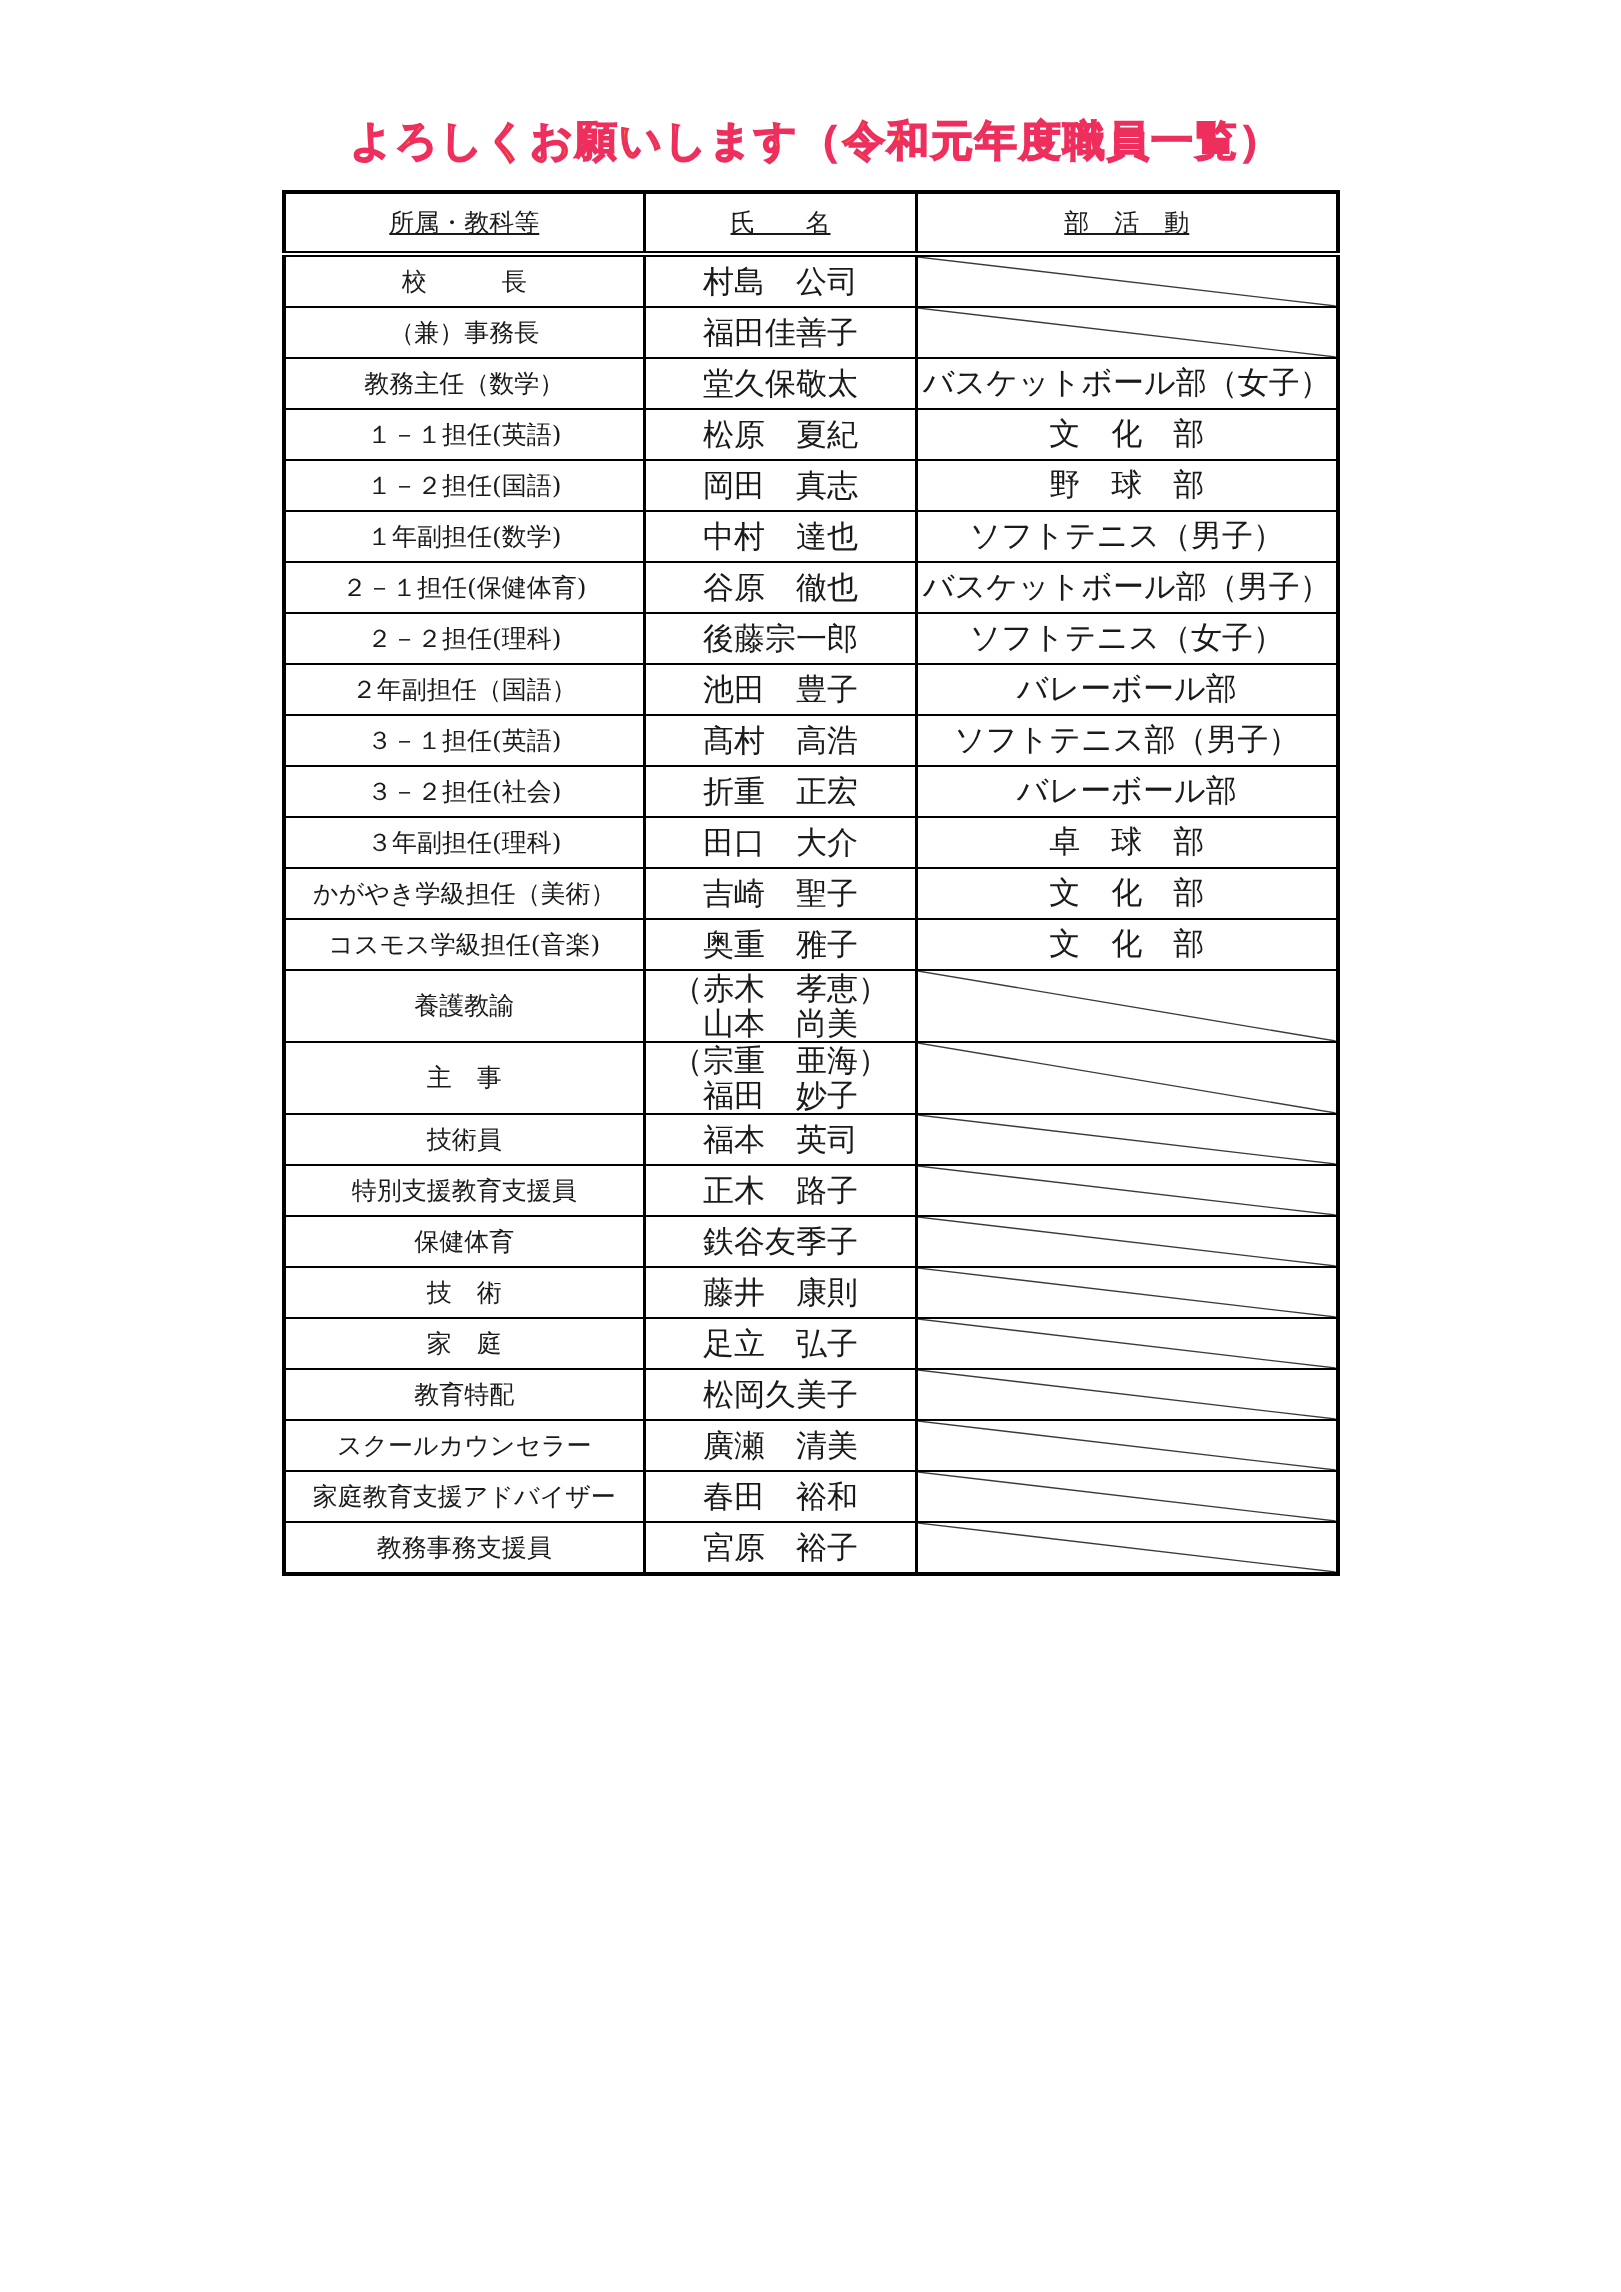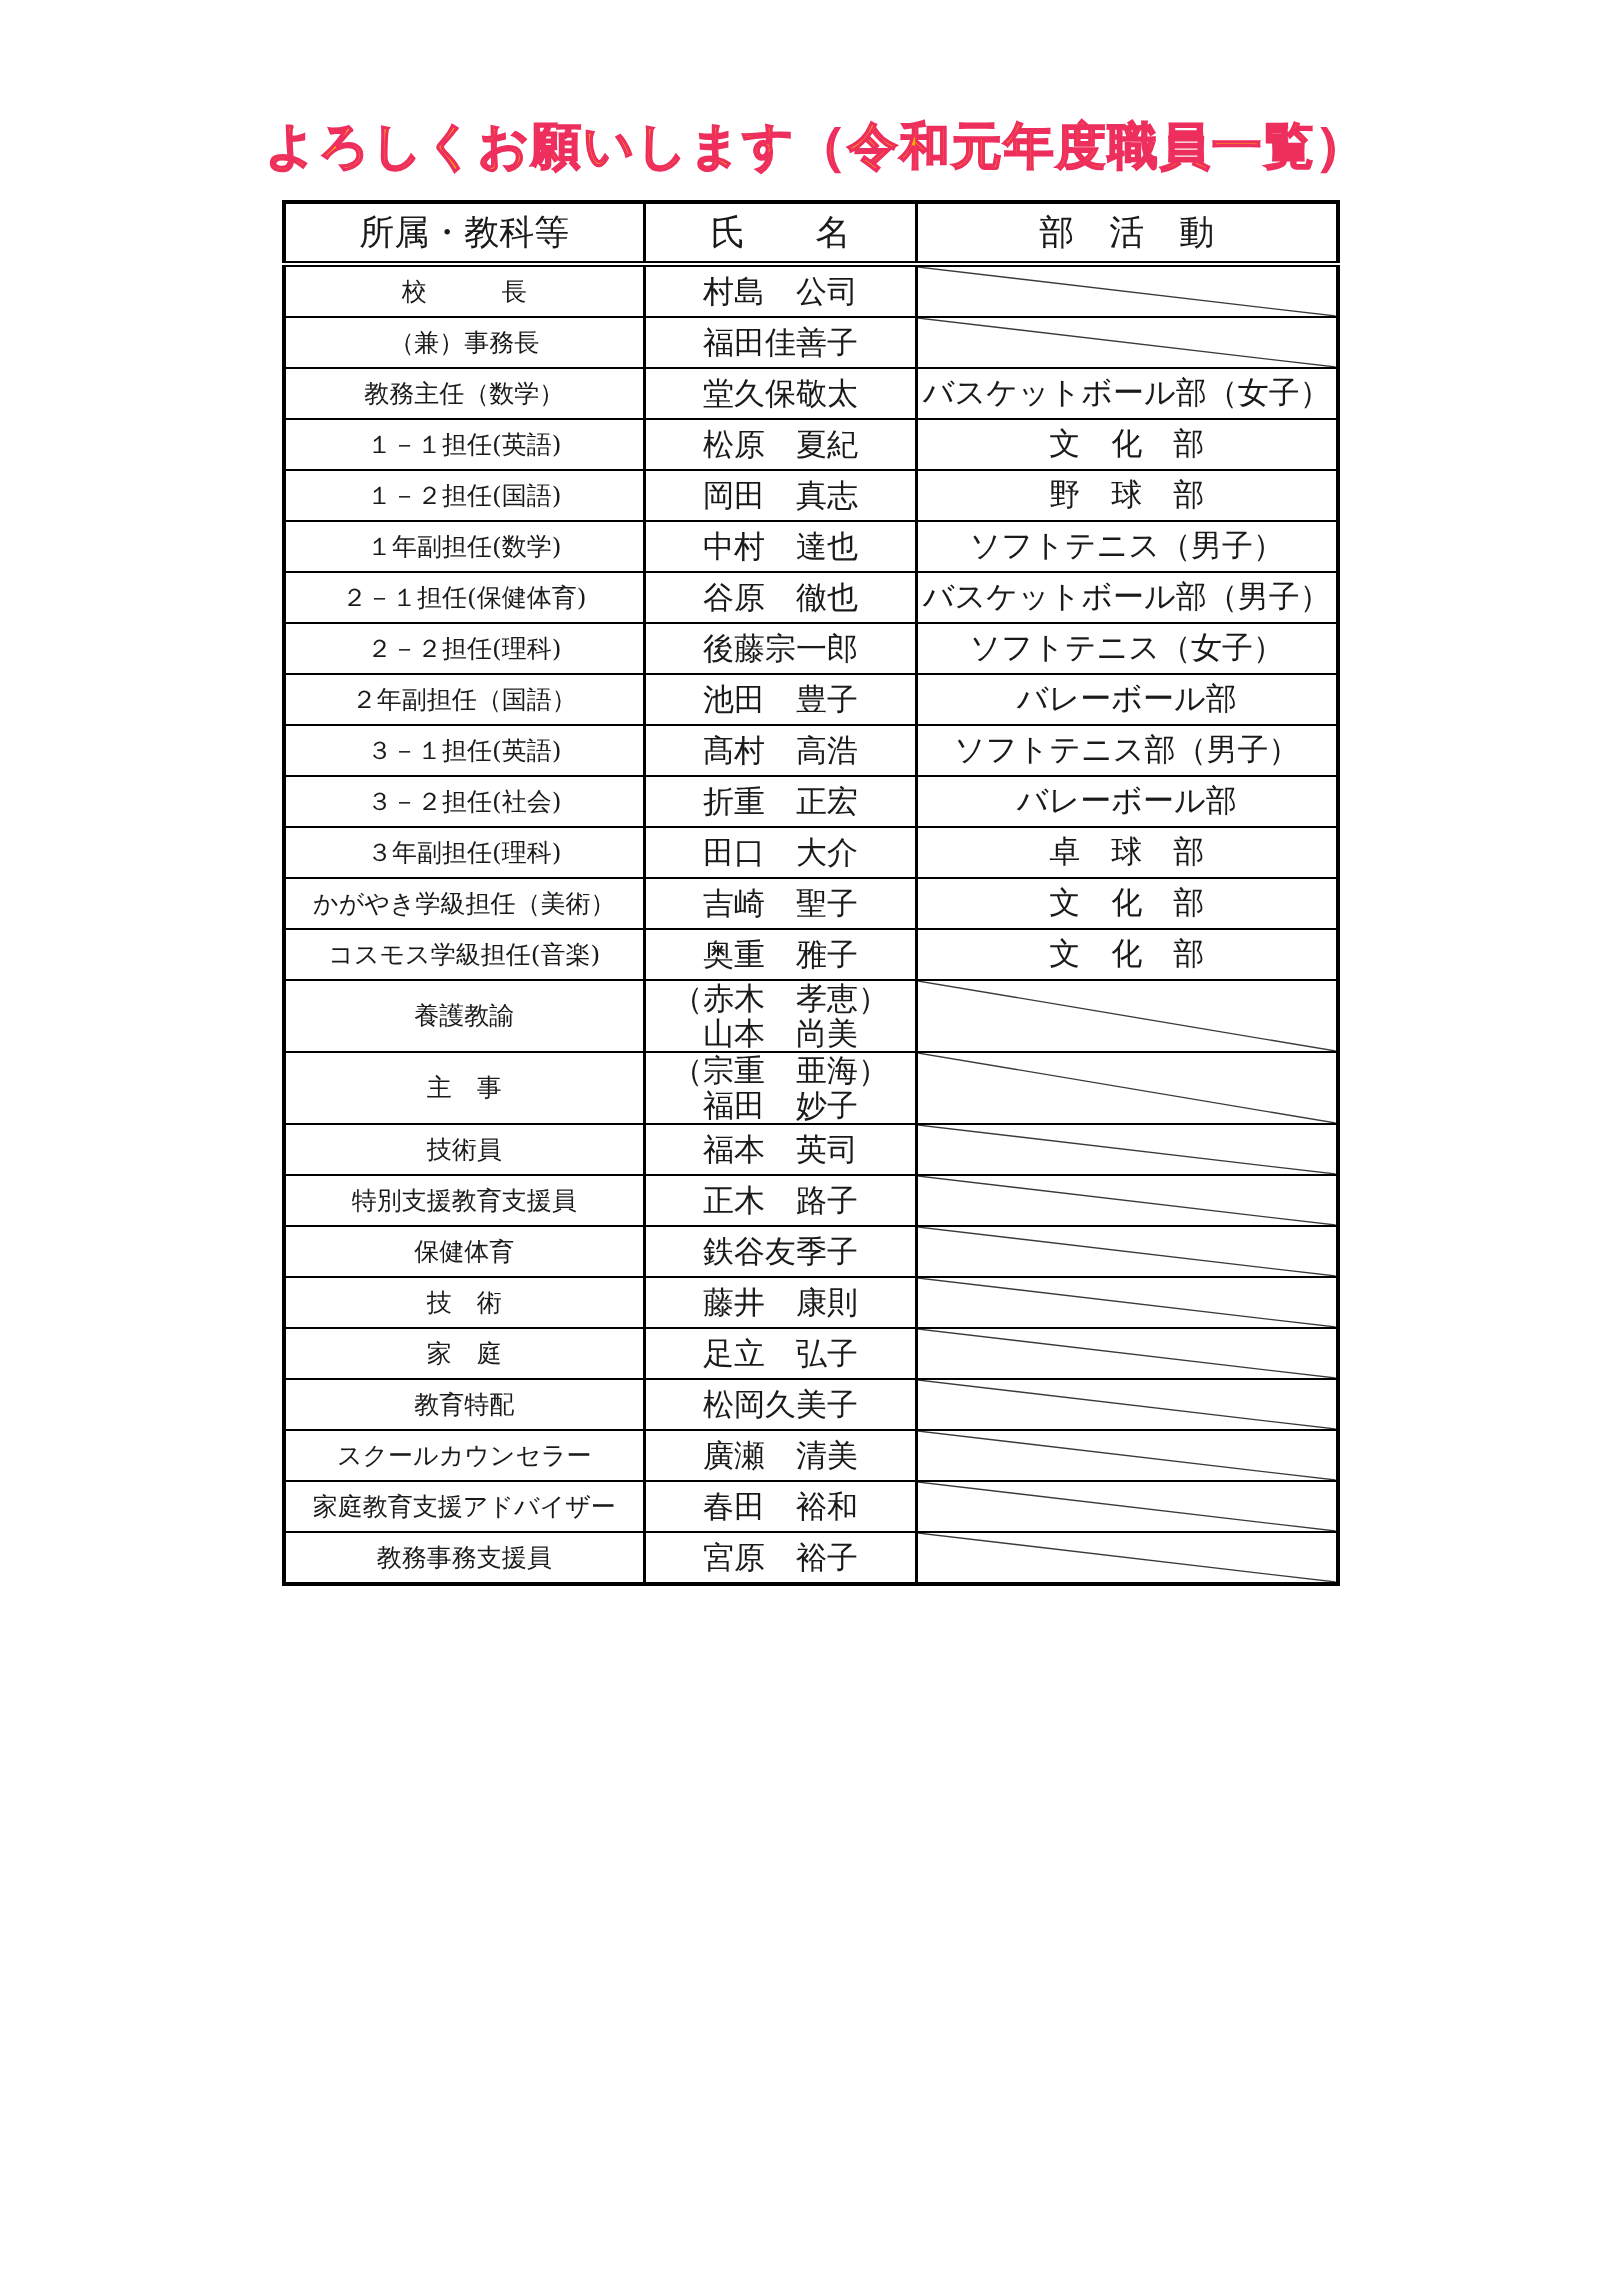--- a/index.html
+++ b/index.html
@@ -9,21 +9,21 @@
   }
   body {
     width: 1621px;
     height: 2293px;
     font-family: "DejaVu Serif", "Liberation Serif", serif;
     color: #1a1a1a;
   }
   .page-title {
     margin: 116px auto 23.5px auto;
     text-align: center;
-    font-size: 50px;
+    font-size: 42px;
     font-weight: bold;
     letter-spacing: 2px;
     line-height: 1.2;
     padding-left: 12px;
     
   }
   table.staff-table {
     border-collapse: collapse;
     table-layout: fixed;
     width: 1055px;
@@ -37,22 +37,23 @@
     border-left: 3.9px solid #000;
     border-right: 3.9px solid #000;
     text-align: center;
     vertical-align: middle;
     padding: 0;
     font-weight: normal;
     white-space: nowrap;
   }
   .staff-table thead th {
     height: 57px;
-    font-size: 35px;
+    font-size: 25px;
     border-bottom: 6.9px double #000;
+    text-decoration: underline;
   }
   .staff-table tbody td {
     height: 49px;
     font-size: 31px;
   }
   .staff-table td.role-cell {
     font-size: 25px;
   }
   .staff-table td.name-cell {
     white-space: pre-line;

